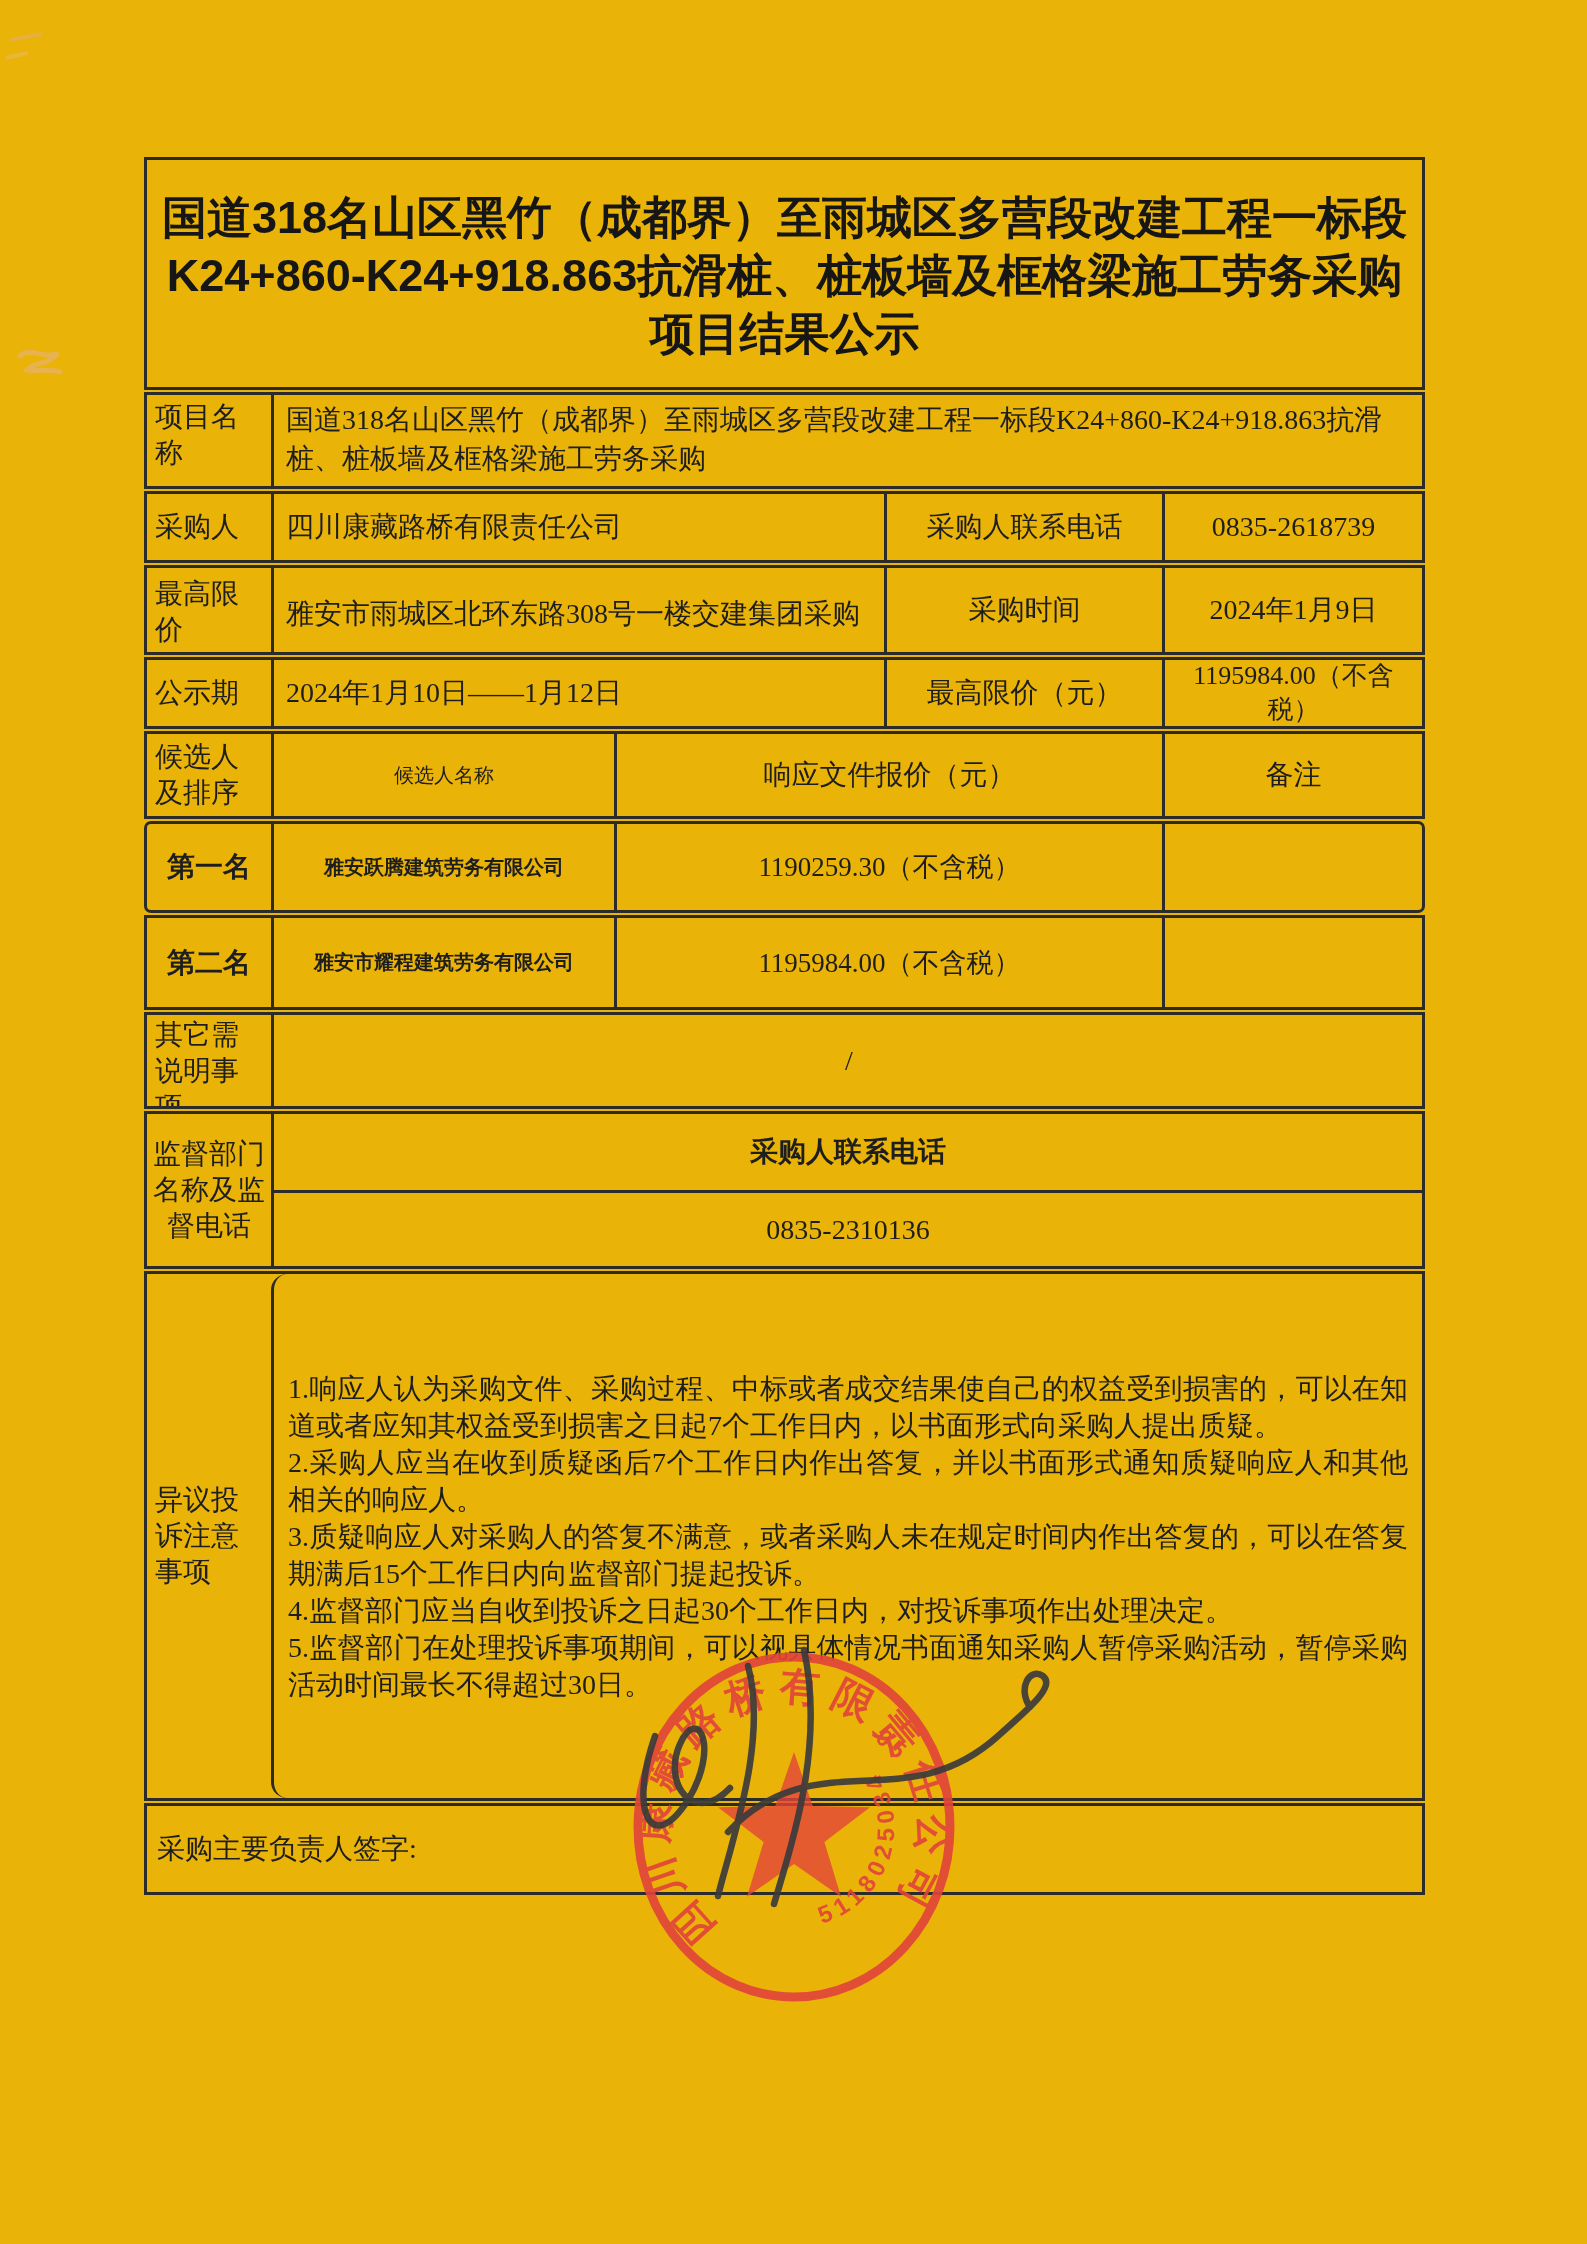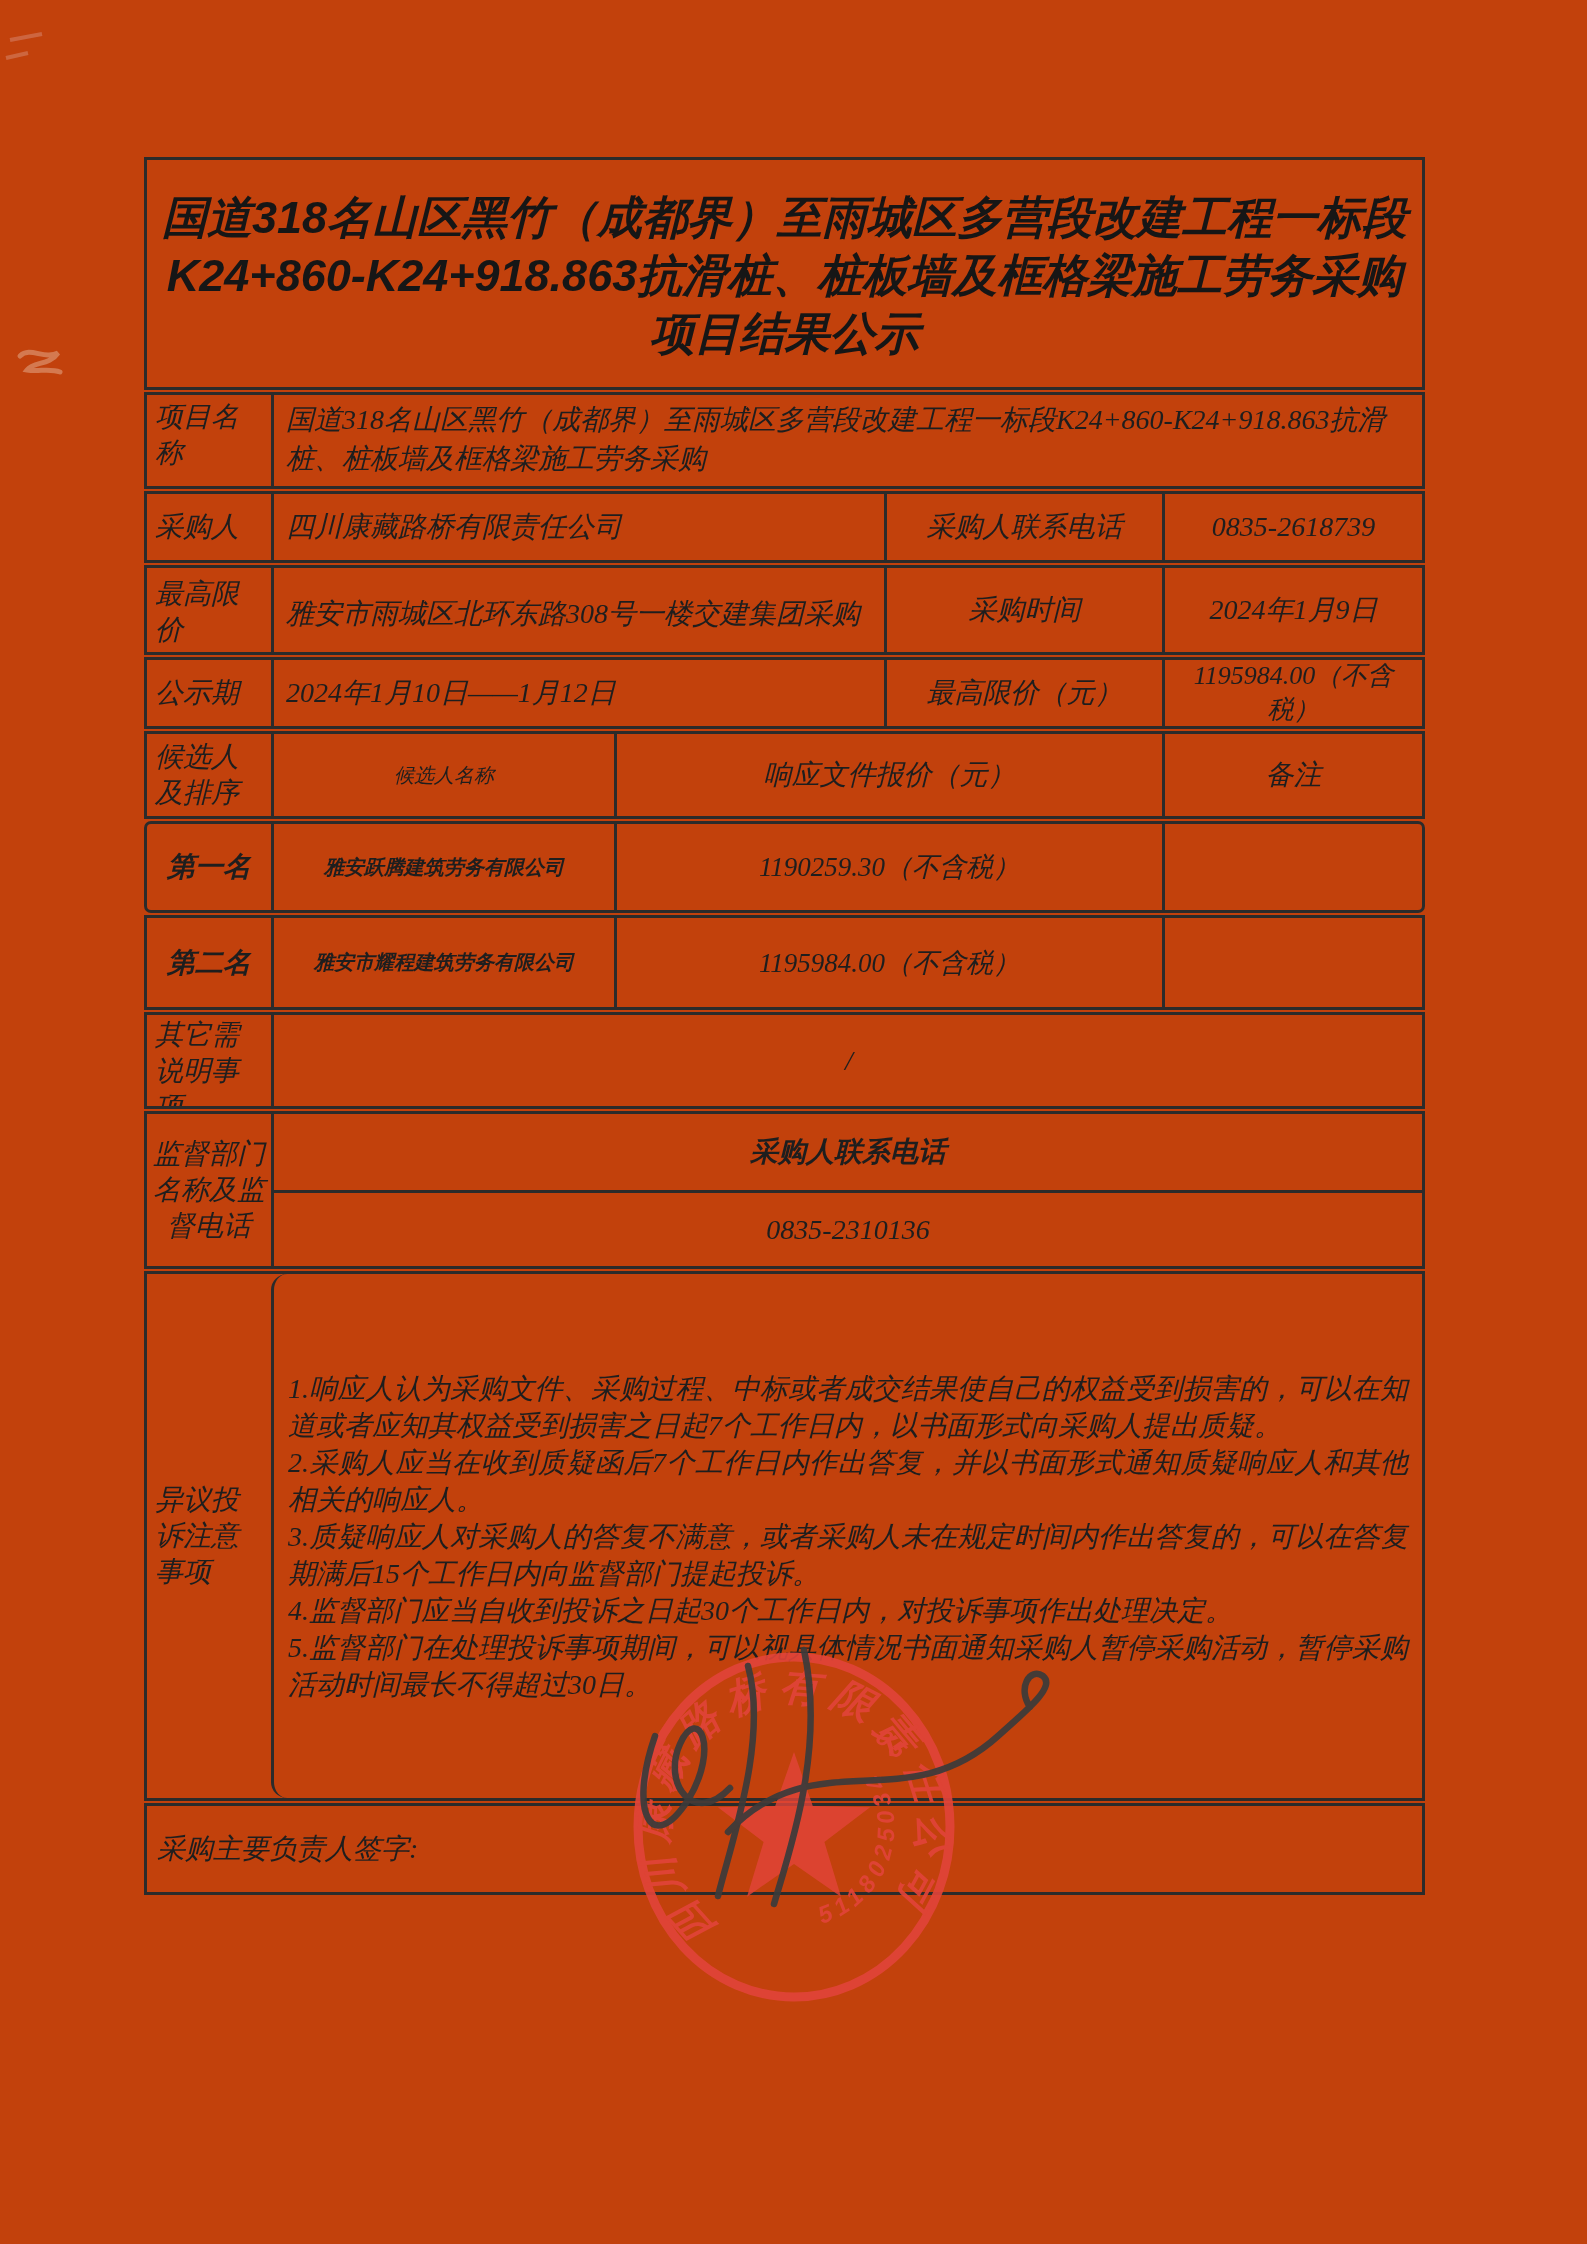--- a/index.html
+++ b/index.html
@@ -1,23 +1,22 @@
 <!DOCTYPE html>
 <html><head>
 <meta charset="utf-8">
 <style>
   html,body{margin:0;padding:0;}
   .page{
     position:relative;
     width:1587px;height:2244px;
-    background:#c2410c;
+    background:#eab308;
     font-family:"Liberation Serif","DejaVu Serif",serif;
     color:#1e1e1e;
     overflow:hidden;
-    font-style:italic;
   }
   .doc{
     position:absolute;left:144px;top:157px;width:1281px;
     display:flex;flex-direction:column;
   }
   .row{
     border:3px solid #2b2b2b;
     display:flex;
     box-sizing:border-box;
     background:transparent;

